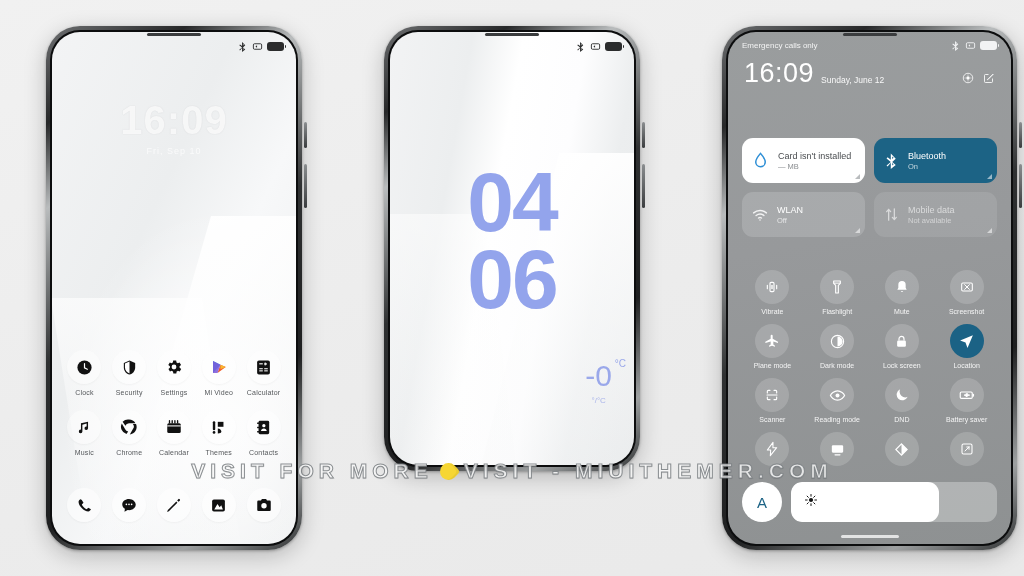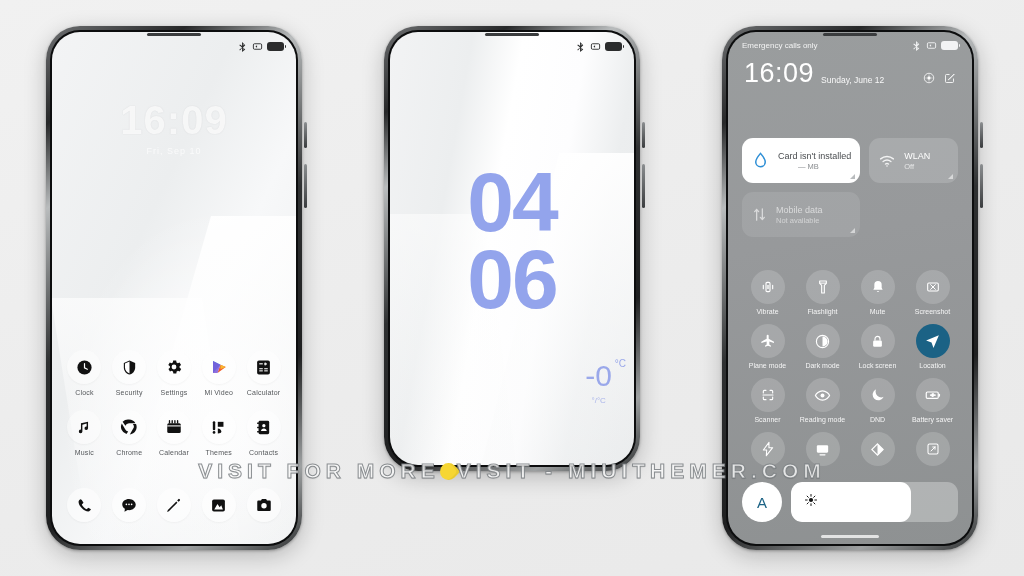--- a/index.html
+++ b/index.html
@@ -169,21 +169,21 @@
     font-size: 30px; font-weight: 400; color: #9aa8ea; line-height: 1;
     position: relative; display: inline-block;
   }
   .temp-unit {
     position: absolute; top: -2px; right: -14px;
     font-size: 10px; color: #9aa8ea;
   }
   .temp-sub { font-size: 8px; color: #a9b4ea; margin-top: 5px; }
 
   
-  #phone3 { left: 722px; top: 26px; width: 256px; height: 524px; text-decoration: underline; }
+  #phone3 { left: 722px; top: 26px; width: 295px; height: 524px; text-decoration: underline; }
   #screen3 { background: linear-gradient(170deg,#9a9d9e 0%, #97999b 40%, #8e9192 100%); }
 
   .cc-statusline {
     position: absolute; top: 8px; left: 0; right: 0;
     display: flex; align-items: center; justify-content: space-between;
     padding: 0 14px; z-index: 30;
   }
   .cc-carrier { font-size: 8px; color: rgba(255,255,255,.88); }
 
   .cc-head {
@@ -204,21 +204,21 @@
     padding: 0 9px; position: relative;
     background: rgba(255,255,255,.16);
   }
   .big-tile.on-white { background: #ffffff; }
   .big-tile.on-blue { background: #1c6385; }
   .big-tile.dim { background: rgba(255,255,255,.10); }
   .bt-txt { display: flex; flex-direction: column; gap: 1px; overflow: hidden; }
   .bt-title { font-size: 9px; color: #ffffff; white-space: nowrap; }
   .bt-sub { font-size: 7.5px; color: rgba(255,255,255,.72); white-space: nowrap; }
   .big-tile.on-white .bt-title { color: #4a4d50; }
-  .big-tile.on-white .bt-sub { color: #8a8d90; margin-left: 20px; }
+  .big-tile.on-white .bt-sub { color: #8a8d90; }
   .big-tile.dim .bt-title { color: rgba(255,255,255,.60); }
   .big-tile.dim .bt-sub { color: rgba(255,255,255,.52); }
   .bt-corner {
     position: absolute; right: 5px; bottom: 4px;
     width: 0; height: 0;
     border-left: 5px solid transparent;
     border-bottom: 5px solid rgba(255,255,255,.55);
   }
   .big-tile.on-white .bt-corner { border-bottom-color: #b9bcbe; }
 
@@ -260,21 +260,21 @@
     position: absolute; bottom: 6px; left: 50%; transform: translateX(-50%);
     width: 58px; height: 3px; border-radius: 2px; background: rgba(255,255,255,.75);
     z-index: 22;
   }
 
   
   #watermark {
     position: absolute; left: 0; right: 0; top: 459px;
     text-align: center; z-index: 90;
     pointer-events: none;
-    display: flex; align-items: center; justify-content: center; 
+    display: flex; align-items: center; justify-content: center; gap: 7px;
   }
   .wm-text {
     font-size: 21px; font-weight: 700; letter-spacing: 5px;
     color: rgba(255,255,255,.80);
     -webkit-text-stroke: 1px rgba(120,124,128,.85);
     text-shadow: 0 1px 1px rgba(0,0,0,.13);
   }
   .wm-dot {
     width: 17px; height: 17px; border-radius: 50% 50% 4px 50%;
     background: #f6d633;
@@ -556,20 +556,30 @@
             <svg width="19" height="19" viewBox="0 0 24 24">
               <path d="M12 3s-6 7-6 10.8A6 6 0 0 0 18 13.8C18 10 12 3 12 3z" fill="none" stroke="#2e8fd6" stroke-width="1.9"></path>
             </svg>
             <div class="bt-txt">
               <div class="bt-title">Card isn't installed</div>
               <div class="bt-sub">— MB</div>
             </div>
             <div class="bt-corner"></div>
           </div>
 
+          <div class="big-tile on-blue">
+            <svg width="17" height="17" viewBox="0 0 24 24">
+              <path d="M11 2v9L6.5 7.5 5 9l6 5-6 5 1.5 1.5L11 15v9l7-5.5-5-4.5 5-4.5L11 2zm2 4.3 2 1.7-2 1.8V6.3zm0 9.4 2 1.7-2 1.6v-3.3z" fill="#ffffff"></path>
+            </svg>
+            <div class="bt-txt">
+              <div class="bt-title">Bluetooth</div>
+              <div class="bt-sub">On</div>
+            </div>
+            <div class="bt-corner"></div>
+          </div>
 
           <div class="big-tile">
             <svg width="18" height="18" viewBox="0 0 24 24">
               <g fill="none" stroke="rgba(255,255,255,.85)" stroke-width="1.9" stroke-linecap="round">
                 <path d="M3.5 9.2a13 13 0 0 1 17 0"></path>
                 <path d="M6.8 12.6a8.4 8.4 0 0 1 10.4 0"></path>
                 <path d="M10 16a3.6 3.6 0 0 1 4 0"></path>
               </g>
               <circle cx="12" cy="18.6" r="1.1" fill="rgba(255,255,255,.85)"></circle>
             </svg>

